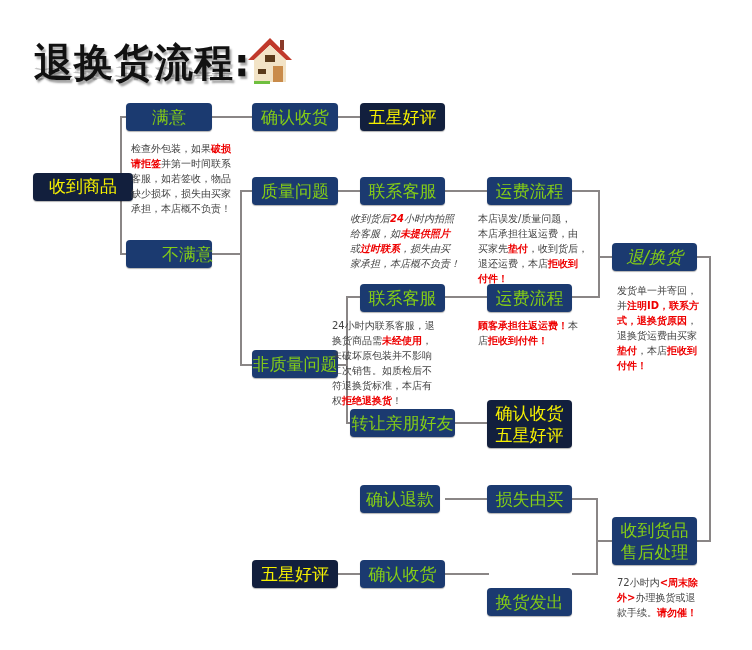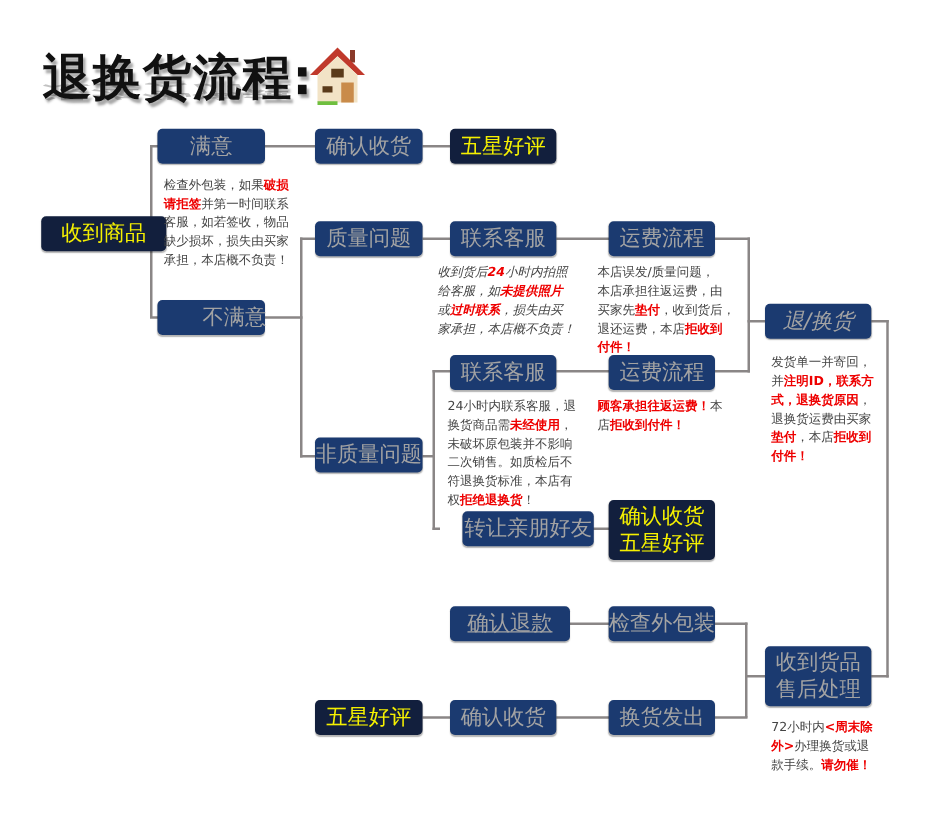--- a/index.html
+++ b/index.html
@@ -16,21 +16,21 @@
   }
   .title-reflect {
     position: absolute; left: 34px; top: 82px;
     font-size: 39px; font-weight: bold; color: #111;
     letter-spacing: 1px; line-height: 50px;
     transform: scaleY(-0.35); transform-origin: top;
     opacity: 0.25;
   }
   .house { position: absolute; left: 246px; top: 36px; width: 48px; height: 50px; }
   .box {
-    position: absolute; background: #1b3a70; color: #a3a3a3;
+    position: absolute; background: #1b3a70; color: #84cc16;
     border-radius: 4px; text-align: center;
     font-size: 17px; line-height: 28px; height: 28px;
     box-shadow: 0 1px 1px rgba(0,0,0,0.3);
     white-space: nowrap;
   }
   .box.dark { background: #121f3d; color: #f5f000; }
   .box.tall { height: 48px; line-height: 22px; padding-top: 2px; }
   .note {
     position: absolute; font-size: 10px; line-height: 15px; color: #444;
     white-space: pre-line;
@@ -98,34 +98,34 @@
 <div class="box" style="left:252px;top:103px;width:86px;">确认收货</div>
 <div class="box dark" style="left:360px;top:103px;width:85px;">五星好评</div>
 <div class="box" style="left:126px;top:240px;width:86px;padding-left:36px;">不满意</div>
 <div class="box" style="left:252px;top:177px;width:86px;">质量问题</div>
 <div class="box" style="left:360px;top:177px;width:85px;">联系客服</div>
 <div class="box" style="left:487px;top:177px;width:85px;">运费流程</div>
 <div class="box" style="left:612px;top:243px;width:85px;font-style:italic;">退/换货</div>
 <div class="box" style="left:360px;top:284px;width:85px;">联系客服</div>
 <div class="box" style="left:487px;top:284px;width:85px;">运费流程</div>
 <div class="box" style="left:252px;top:350px;width:86px;">非质量问题</div>
-<div class="box" style="left:370px;top:409px;width:105px;">转让亲朋好友</div>
+<div class="box" style="left:350px;top:409px;width:105px;">转让亲朋好友</div>
 <div class="box dark tall" style="left:487px;top:400px;width:85px;">
   <div>确认收货</div>
   <div>五星好评</div>
 </div>
-<div class="box" style="left:360px;top:485px;width:96px;text-decoration:underline;">确认退款</div>
-<div class="box" style="left:487px;top:485px;width:85px;">检查外包装</div>
+<div class="box" style="left:360px;top:485px;width:80px;">确认退款</div>
+<div class="box" style="left:487px;top:485px;width:85px;">损失由买</div>
 <div class="box tall" style="left:612px;top:517px;width:85px;">
   <div>收到货品</div>
   <div>售后处理</div>
 </div>
 <div class="box dark" style="left:252px;top:560px;width:86px;">五星好评</div>
 <div class="box" style="left:360px;top:560px;width:85px;">确认收货</div>
-<div class="box" style="left:487px;top:560px;width:85px;">换货发出</div>
+<div class="box" style="left:487px;top:588px;width:85px;">换货发出</div>
 
 <div class="note" style="left:131px;top:141px;width:112px;"><span>检查外包装，如果</span><span class="red">破损
 请拒签</span><span>并第一时间联系
 客服，如若签收，物品
 缺少损坏，损失由买家
 承担，本店概不负责！</span></div>
 <div class="note" style="left:350px;top:211px;width:120px;font-style:italic;"><span>收到货后</span><span class="red">24</span><span>小时内拍照
 给客服，如</span><span class="red">未提供照片</span><span>
 或</span><span class="red">过时联系</span><span>，损失由买
 家承担，本店概不负责！</span></div>
@@ -133,21 +133,21 @@
 本店承担往返运费，由
 买家先</span><span class="red">垫付</span><span>，收到货后，
 退还运费，本店</span><span class="red">拒收到
 付件！</span></div>
 <div class="note" style="left:617px;top:283px;width:92px;"><span>发货单一并寄回，
 并</span><span class="red">注明ID，联系方
 式，退换货原因</span><span>，
 退换货运费由买家
 </span><span class="red">垫付</span><span>，本店</span><span class="red">拒收到
 付件！</span></div>
-<div class="note" style="left:358px;top:318px;width:122px;"><span>24小时内联系客服，退
+<div class="note" style="left:332px;top:318px;width:122px;"><span>24小时内联系客服，退
 换货商品需</span><span class="red">未经使用</span><span>，
 未破坏原包装并不影响
 二次销售。如质检后不
 符退换货标准，本店有
 权</span><span class="red">拒绝退换货</span><span>！</span></div>
 <div class="note" style="left:478px;top:318px;width:122px;"><span class="red">顾客承担往返运费！</span><span>本
 店</span><span class="red">拒收到付件！</span></div>
 <div class="note" style="left:617px;top:575px;width:92px;"><span>72小时内</span><span class="red">&lt;周末除
 外&gt;</span><span>办理换货或退
 款手续。</span><span class="red">请勿催！</span></div>

